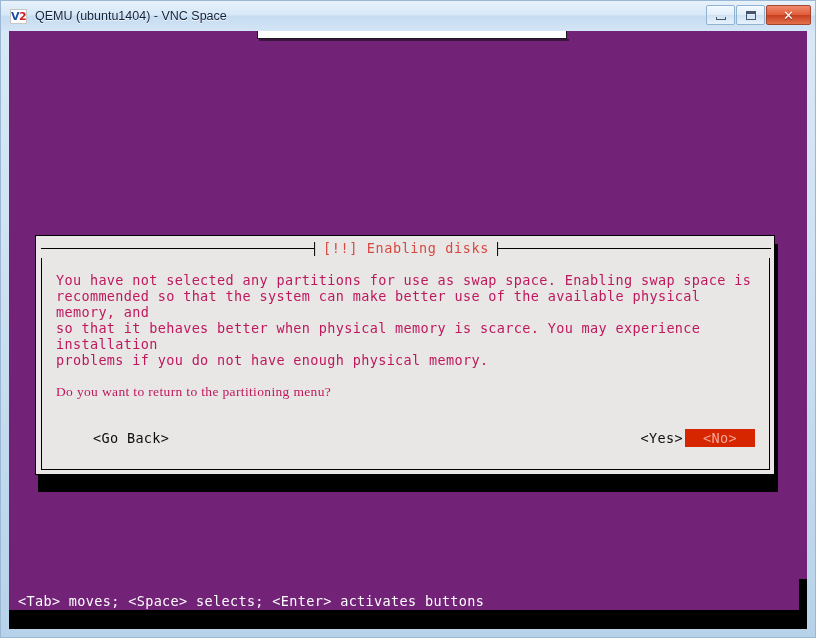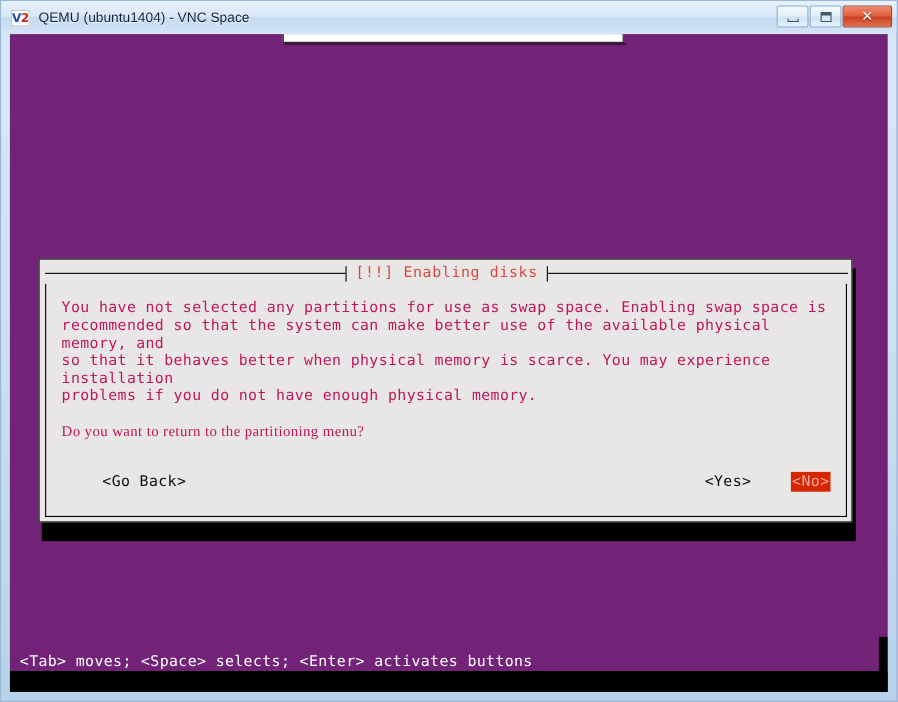--- a/index.html
+++ b/index.html
@@ -226,21 +226,21 @@
     color: #0c0c0c;
     white-space: nowrap;
     cursor: default;
   }
   #btn-go-back { left: 34px; }
   #btn-yes     { right: 72px; }
   #btn-no {
     right: 0px;
     background: #d62600;
     color: #f5a79b;
-    padding: 0 1px;
+    padding: 0 18px;
   }
 
   
   #vnc-status-line {
     position: absolute;
     left: 4px; bottom: 19px;
     width: 798px; height: 18px;
     color: #ffffff;
     font-family: "DejaVu Sans Mono", "Liberation Mono", monospace;
     font-size: 13.5px;

